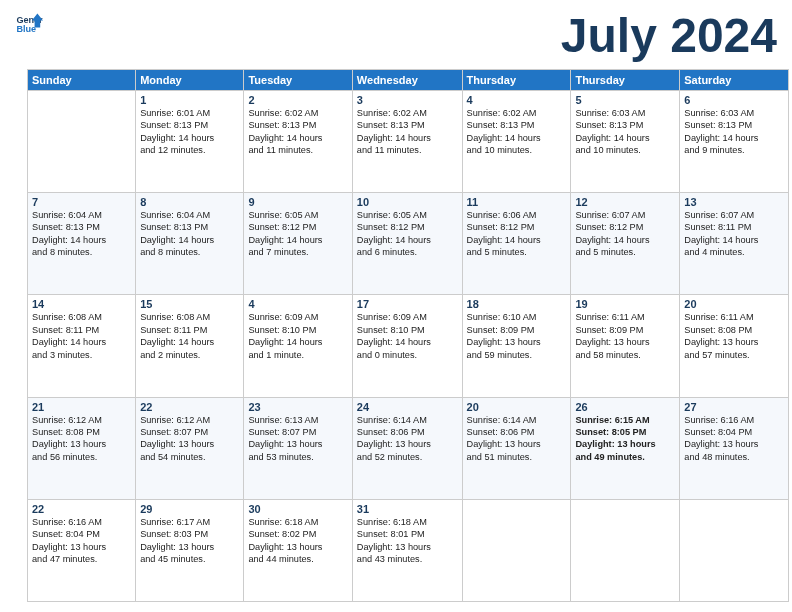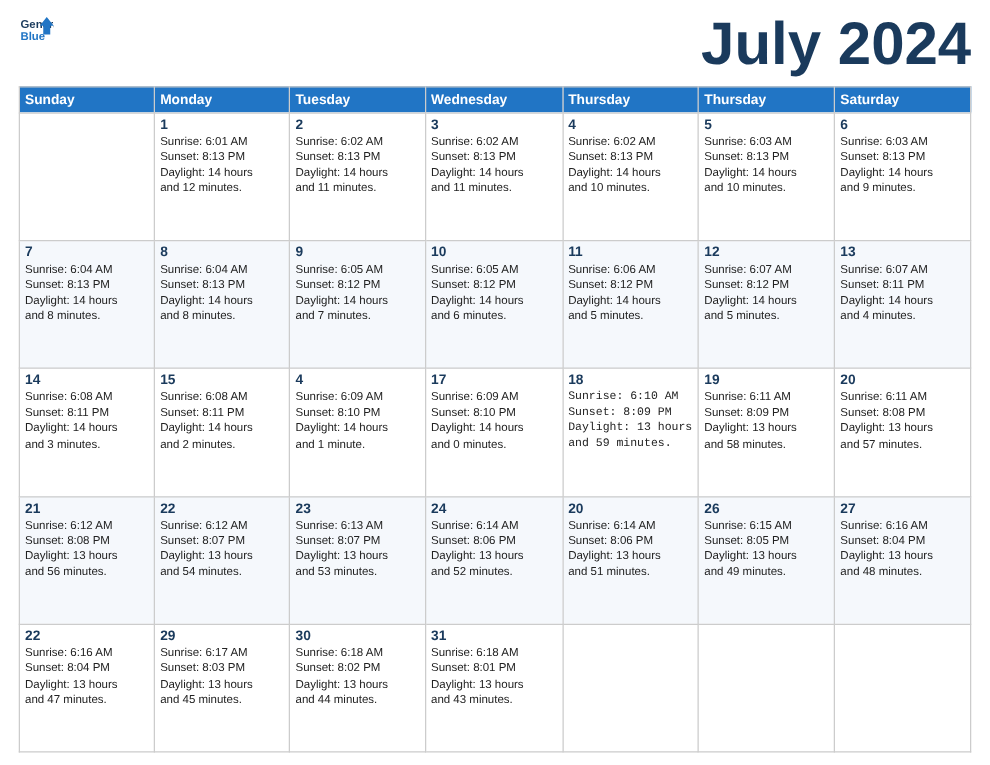--- a/index.html
+++ b/index.html
@@ -43,20 +43,21 @@
     }
     .subtitle {
       font-size: 14px;
       color: #333;
     }
     .calendar {
       flex: 1;
       border-collapse: collapse;
       width: 100%;
       font-size: 10px;
+      margin-left: 12px;
     }
     .calendar th {
       background: #2175c5;
       color: #fff;
       padding: 4px 4px;
       text-align: left;
       font-size: 11px;
       font-weight: bold;
       border: 1px solid #ccc;
     }
@@ -236,21 +237,21 @@
           </td>
           <td>
             <span class="day-number">17</span>
             <div class="day-info" style="white-space: pre-line;">Sunrise: 6:09 AM
 Sunset: 8:10 PM
 Daylight: 14 hours
 and 0 minutes.</div>
           </td>
           <td>
             <span class="day-number">18</span>
-            <div class="day-info" style="white-space: pre-line; font-family: Liberation Mono, monospace;">Sunrise: 6:10 AM
+            <div class="day-info" style="white-space: pre-line;">Sunrise: 6:10 AM
 Sunset: 8:09 PM
 Daylight: 13 hours
 and 59 minutes.</div>
           </td>
           <td>
             <span class="day-number">19</span>
             <div class="day-info" style="white-space: pre-line;">Sunrise: 6:11 AM
 Sunset: 8:09 PM
 Daylight: 13 hours
 and 58 minutes.</div>
@@ -294,21 +295,21 @@
           </td>
           <td>
             <span class="day-number">20</span>
             <div class="day-info" style="white-space: pre-line;">Sunrise: 6:14 AM
 Sunset: 8:06 PM
 Daylight: 13 hours
 and 51 minutes.</div>
           </td>
           <td>
             <span class="day-number">26</span>
-            <div class="day-info" style="white-space: pre-line;">Sunrise: 6:15 AM
+            <div class="day-info" style="white-space: pre-line; font-weight: bold;">Sunrise: 6:15 AM
 Sunset: 8:05 PM
 Daylight: 13 hours
 and 49 minutes.</div>
           </td>
           <td>
             <span class="day-number">27</span>
             <div class="day-info" style="white-space: pre-line;">Sunrise: 6:16 AM
 Sunset: 8:04 PM
 Daylight: 13 hours
 and 48 minutes.</div>

